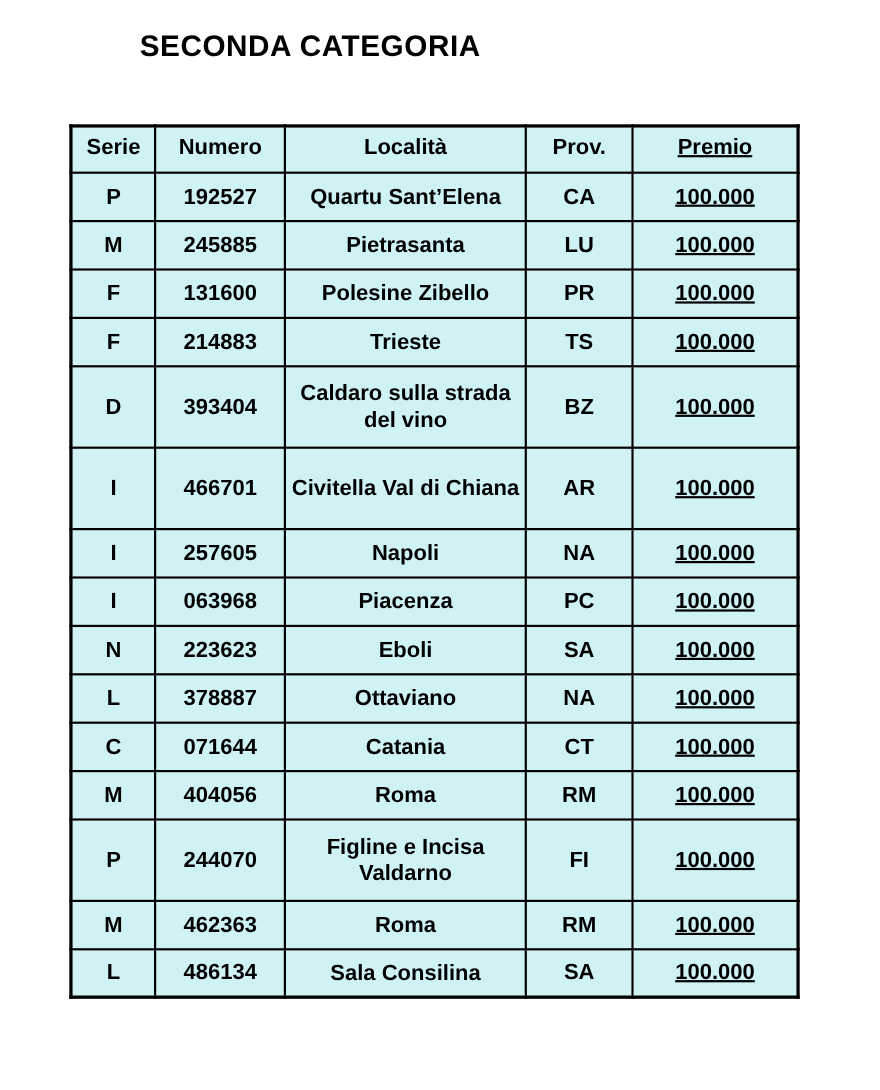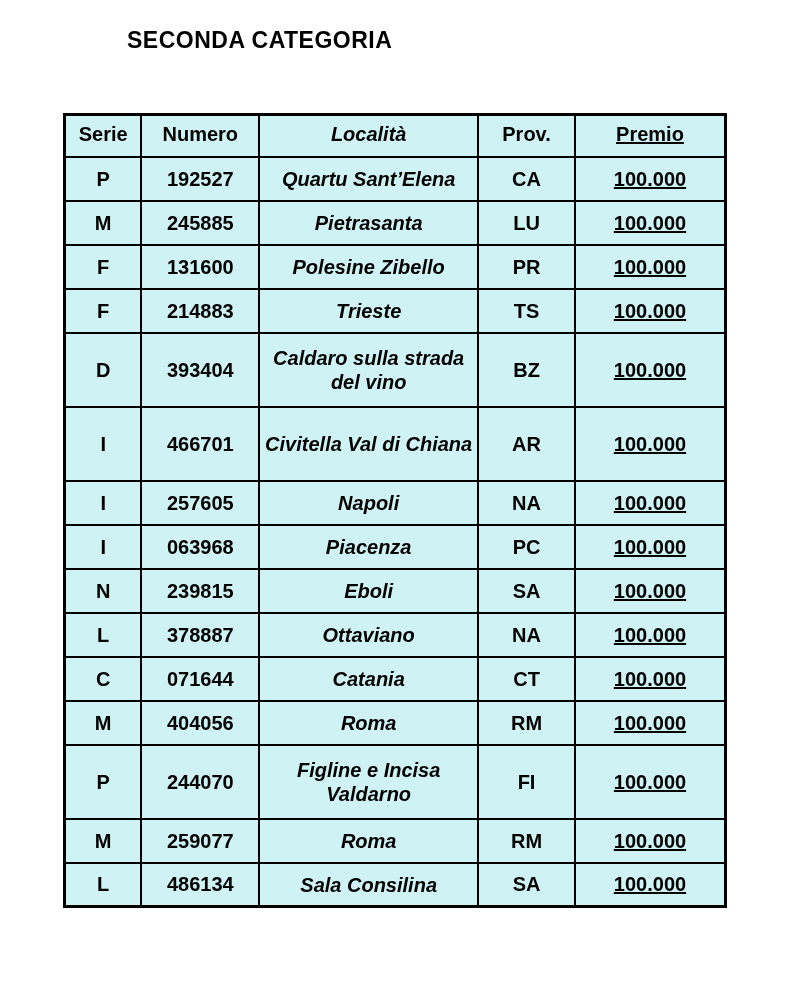--- a/index.html
+++ b/index.html
@@ -19,21 +19,21 @@
     font-family: "Liberation Sans", sans-serif;
     color: var(--text-color);
     overflow: hidden;
     position: relative;
   }
   .title {
     position: absolute;
     left: 127px;
     top: 27px;
     margin: 0;
-    font-size: 23px;
+    font-size: 27px;
     font-weight: 700;
     color: var(--text-color);
     letter-spacing: 0.5px;
     white-space: nowrap;
   }
   table.results {
     position: absolute;
     left: 63px;
     top: 113px;
     width: 664px;
@@ -55,21 +55,21 @@
   }
   table.results th {
     height: 42px;
     vertical-align: top;
     padding-top: 6px;
   }
   table.results td { height: 44px; }
   tr.row-tall td { height: 74px; }
   .col-serie   { width: 73px; margin-top: 34px; }
   .col-numero  { width: 112px; }
-  .col-localita{ width: 208px; font-style: italic; }
+  .col-localita{ width: 208px; }
   .col-prov    { width: 92px; }
   .col-premio  { width: 143px; text-decoration: underline; }
   .loc-inner {
     display: inline-block;
     max-width: 212px;
     line-height: 24px;
     vertical-align: middle;
     text-align: center;
   }
 </style>
@@ -172,21 +172,21 @@
     <td class="col-numero">063968</td>
     <td class="col-localita">
       <span class="loc-inner">Piacenza</span>
     </td>
     <td class="col-prov">PC</td>
     <td class="col-premio">100.000</td>
   </tr>
 
   <tr class="data-row">
     <td class="col-serie">N</td>
-    <td class="col-numero">239815</td>
+    <td class="col-numero">223623</td>
     <td class="col-localita">
       <span class="loc-inner">Eboli</span>
     </td>
     <td class="col-prov">SA</td>
     <td class="col-premio">100.000</td>
   </tr>
 
   <tr class="data-row">
     <td class="col-serie">L</td>
     <td class="col-numero">378887</td>
@@ -222,21 +222,21 @@
     <td class="col-numero">244070</td>
     <td class="col-localita">
       <span class="loc-inner">Figline e Incisa Valdarno</span>
     </td>
     <td class="col-prov">FI</td>
     <td class="col-premio">100.000</td>
   </tr>
 
   <tr class="data-row">
     <td class="col-serie">M</td>
-    <td class="col-numero">259077</td>
+    <td class="col-numero">462363</td>
     <td class="col-localita">
       <span class="loc-inner">Roma</span>
     </td>
     <td class="col-prov">RM</td>
     <td class="col-premio">100.000</td>
   </tr>
 
   <tr class="data-row">
     <td class="col-serie">L</td>
     <td class="col-numero">486134</td>

